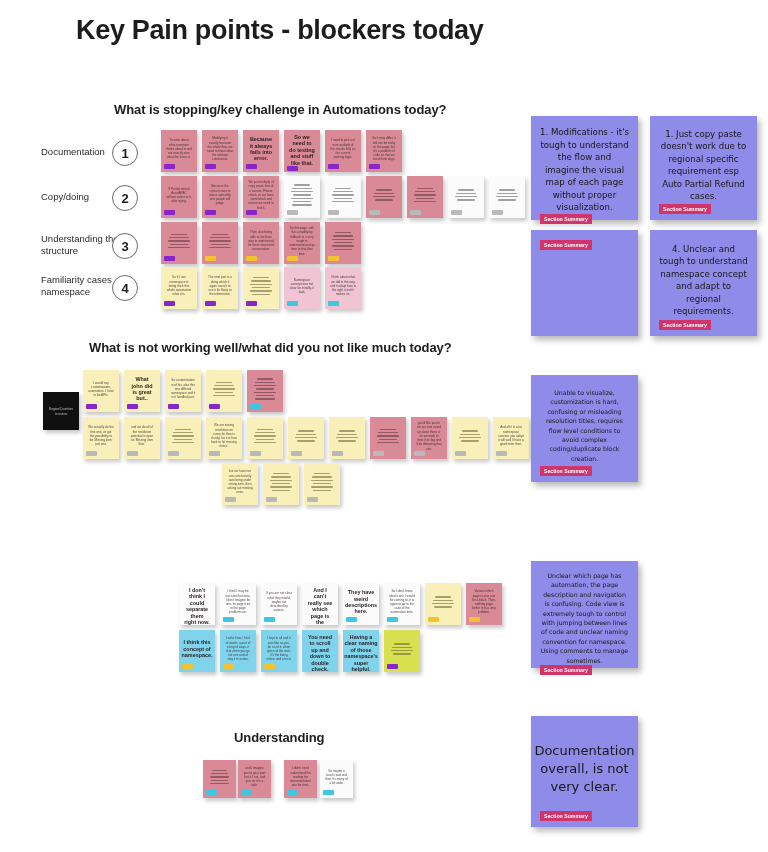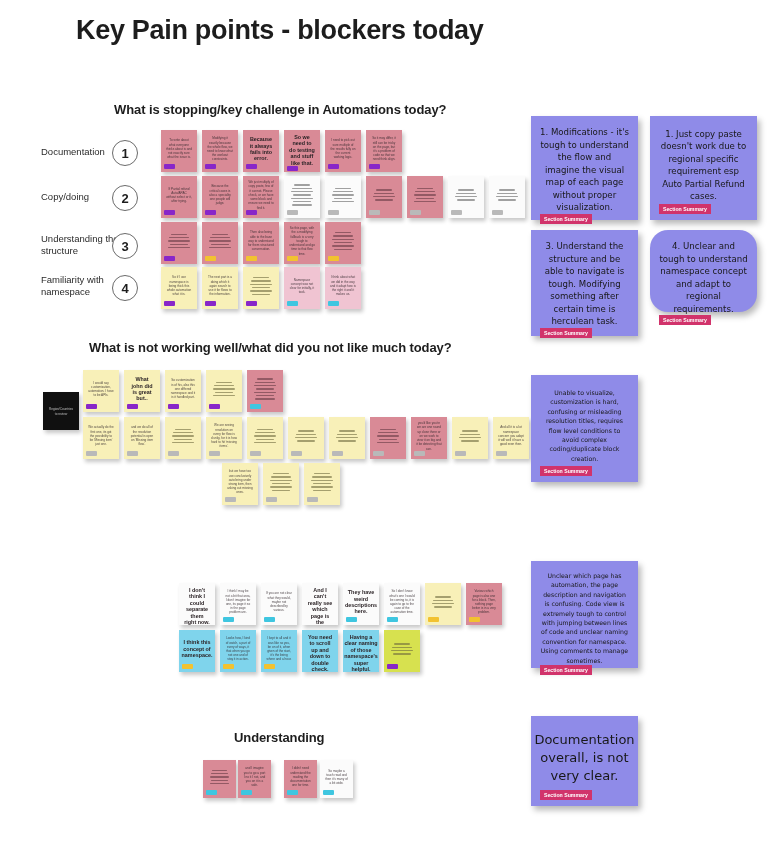--- a/index.html
+++ b/index.html
@@ -113,21 +113,21 @@
 
   <div class="row-label" style="left:41px;top:146px;">Documentation</div>
   <div class="row-num" style="left:112px;top:140px;">1</div>
 
   <div class="row-label" style="left:41px;top:191px;">Copy/doing</div>
   <div class="row-num" style="left:112px;top:185px;">2</div>
 
   <div class="row-label" style="left:41px;top:233px;">Understanding the structure</div>
   <div class="row-num" style="left:112px;top:233px;">3</div>
 
-  <div class="row-label" style="left:41px;top:274px;">Familiarity with namespace</div>
+  <div class="row-label" style="left:41px;top:274px;">Familiarity cases namespace</div>
   <div class="row-num" style="left:112px;top:275px;">4</div>
 
   <div id="notes-layer">
       <div class="note n-pink" style="left: 161px; top: 130px; width: 36px; height: 42px;">
         <div class="body">
           <div class="blurtext">To write about what everyone thinks about is and not exactly sure what the issue is.</div>
         </div>
         <div class="tag tag-purple"></div>
       </div>
       <div class="note n-pink" style="left: 202px; top: 130px; width: 36px; height: 42px;">
@@ -641,37 +641,36 @@
     <div class="txt">1. Modifications - it's tough to understand the flow and imagine the visual map of each page without proper visualization.</div>
     <div class="badge">Section Summary</div>
   </div>
 
   <div class="summary-card sum-big" style="left:650px;top:116px;width:107px;height:104px;">
     <div class="txt">1. Just copy paste doesn't work due to regional specific requirement esp Auto Partial Refund cases.</div>
     <div class="badge">Section Summary</div>
   </div>
 
   <div class="summary-card sum-big" style="left:531px;top:230px;width:107px;height:106px;">
-    <div class="txt">3. Understand the structure and be able to navigate is tough. Modifying something after certain time is herculean task.</div>
     <div class="badge">Section Summary</div>
   </div>
 
-  <div class="summary-card sum-big" style="left:650px;top:230px;width:107px;height:82px;border-radius:18px;">
+  <div class="summary-card sum-big" style="left:650px;top:230px;width:107px;height:106px;">
     <div class="txt">4. Unclear and tough to understand namespace concept and adapt to regional requirements.</div>
     <div class="badge">Section Summary</div>
   </div>
 
   <div class="summary-card sum-small" style="left:531px;top:375px;width:107px;height:107px;">
     <div class="txt">Unable to visualize, customization is hard, confusing or misleading resolution titles, requires flow level conditions to avoid complex coding/duplicate block creation.</div>
     <div class="badge">Section Summary</div>
   </div>
 
   <div class="summary-card sum-small" style="left:531px;top:561px;width:107px;height:107px;">
     <div class="txt">Unclear which page has automation, the page description and navigation is confusing. Code view is extremely tough to control with jumping between lines of code and unclear naming convention for namespace. Using comments to manage sometimes.</div>
     <div class="badge">Section Summary</div>
   </div>
 
-  <div class="summary-card sum-xl" style="left:531px;top:716px;width:107px;height:90px;">
+  <div class="summary-card sum-xl" style="left:531px;top:716px;width:107px;height:111px;">
     <div class="txt">Documentation overall, is not very clear.</div>
     <div class="badge">Section Summary</div>
   </div>
 
 </div>
 
 </body></html>

